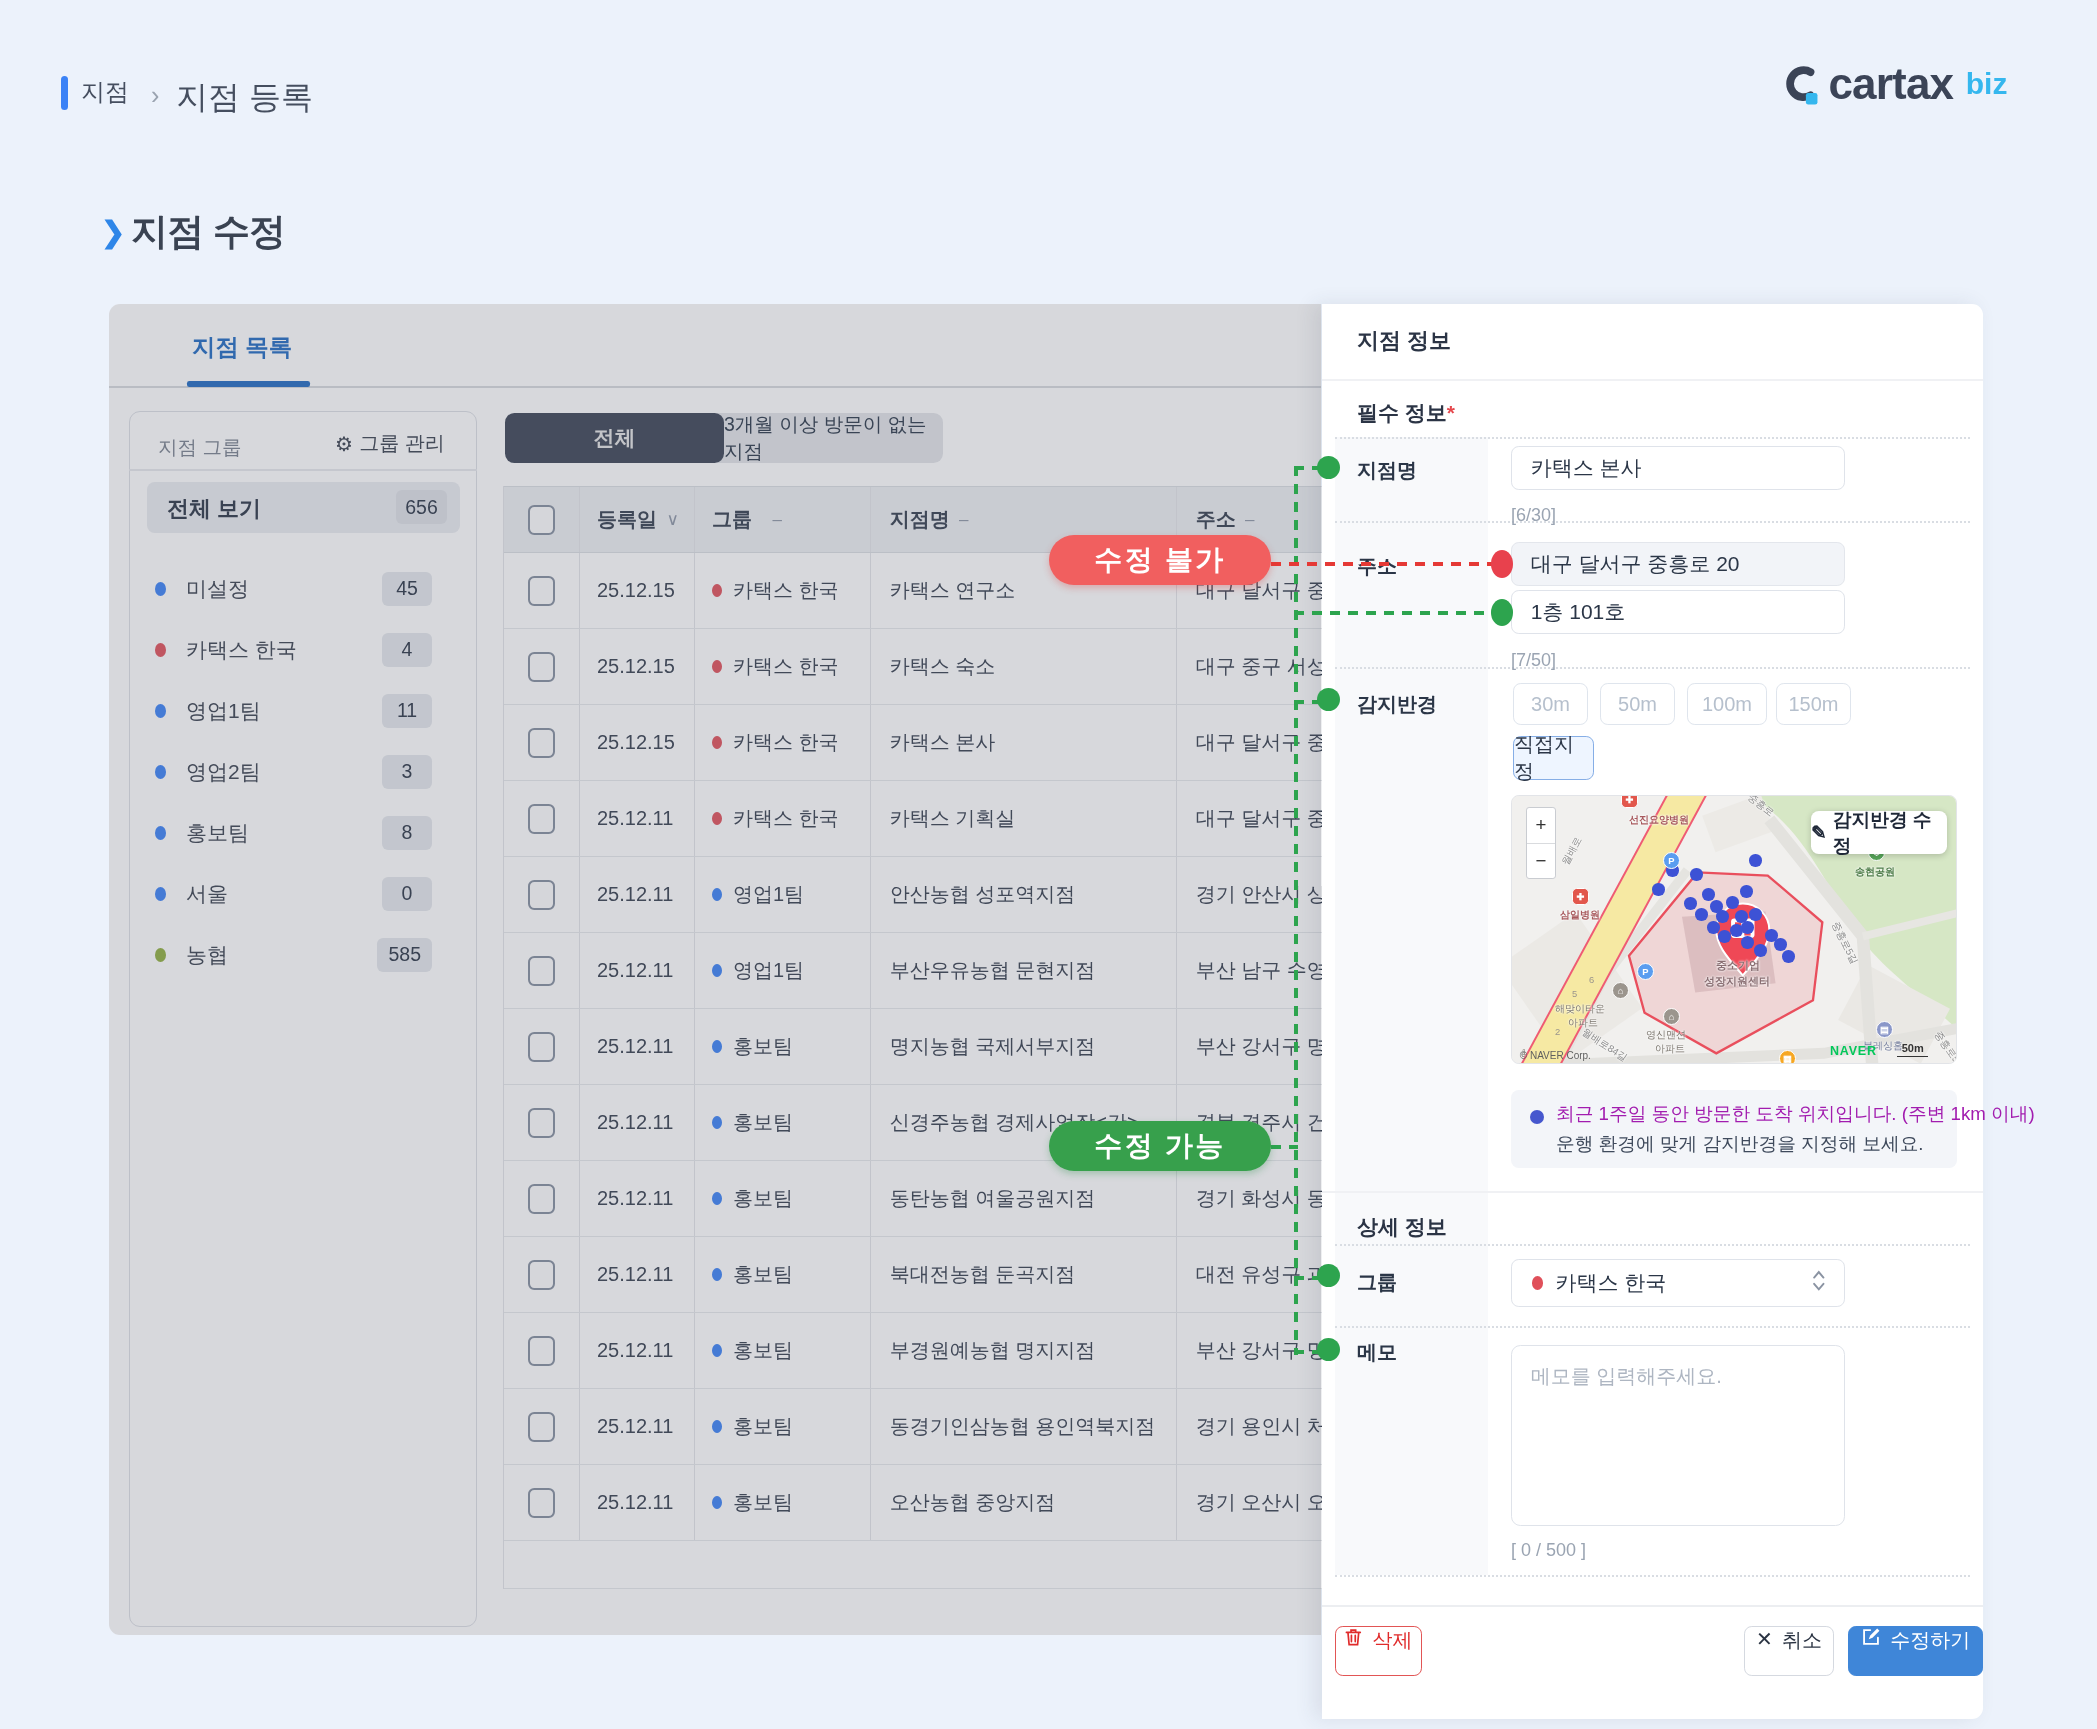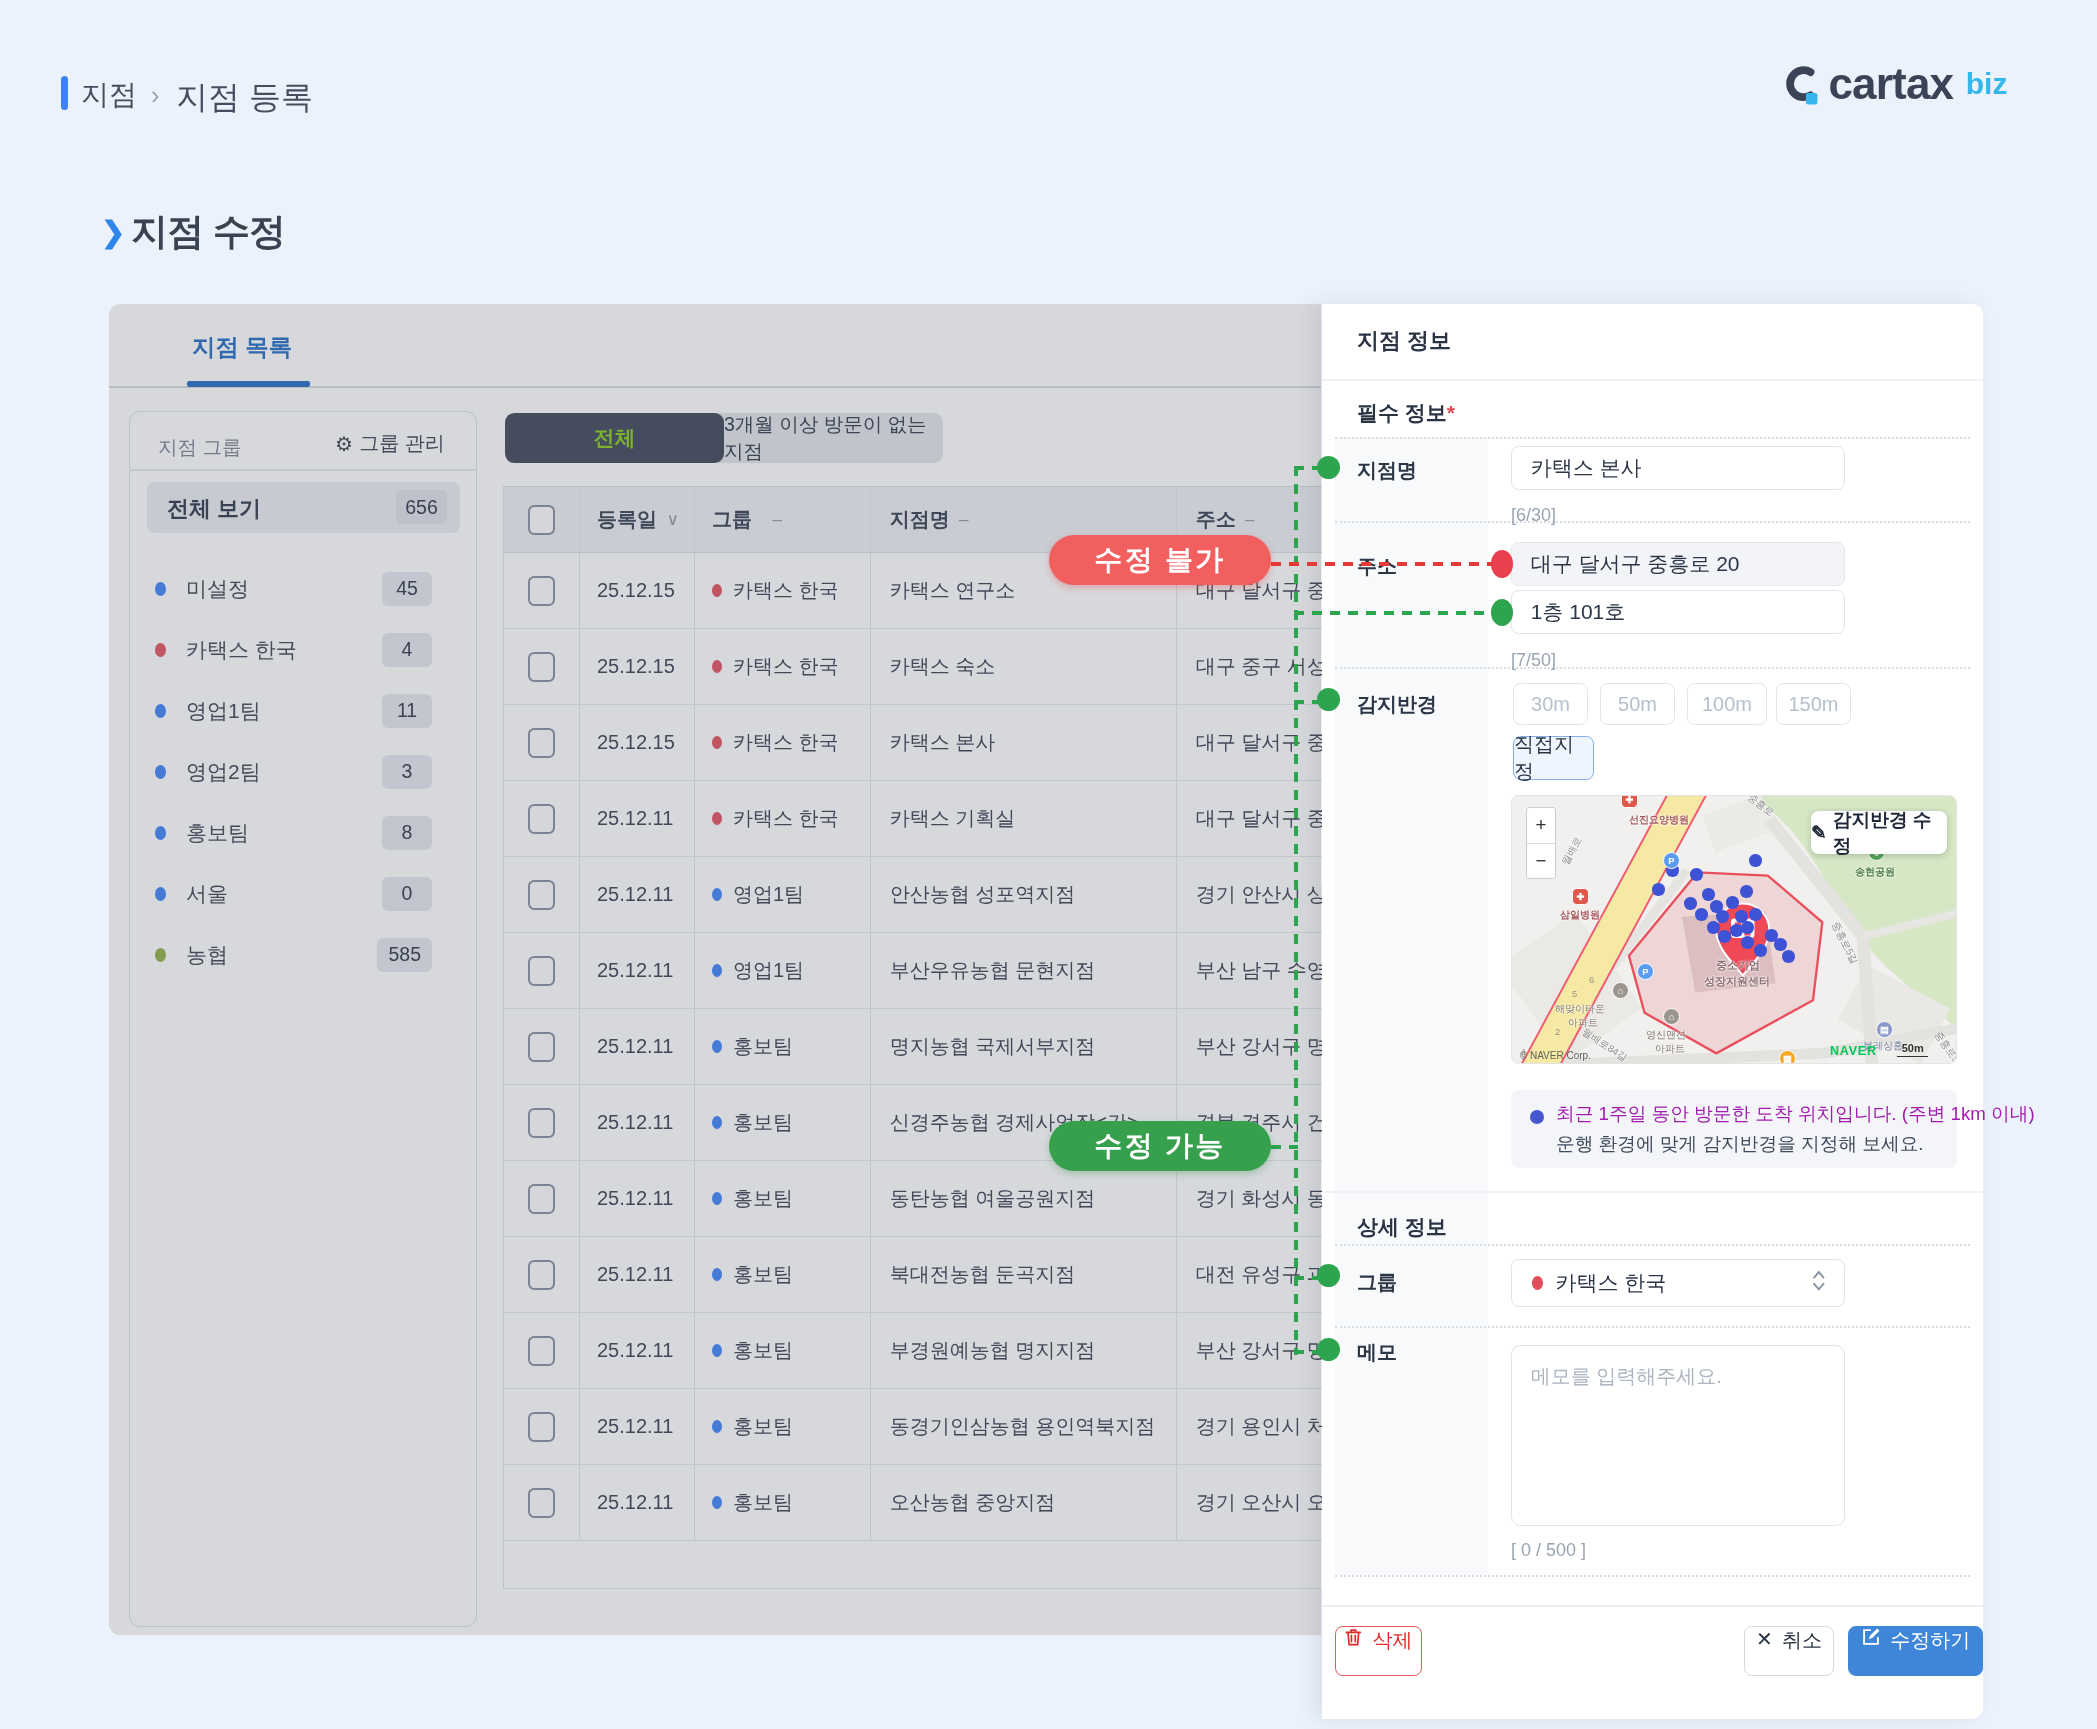--- a/index.html
+++ b/index.html
@@ -3,21 +3,21 @@
 <meta charset="utf-8">
 <style>
   * { margin:0; padding:0; box-sizing:border-box; }
   html,body { width:2097px; height:1729px; }
   body { font-family:"Liberation Sans", sans-serif; background:#ecf2fb; }
   .stage { position:relative; width:2097px; height:1729px; overflow:hidden; }
   .abs { position:absolute; }
 
   
   .crumb-bar { left:61px; top:76px; width:7px; height:34px; border-radius:3.9px; background:#3b82f6; }
-  .crumb-sec { left:81px; top:76px; font-size:28px; color:#454e5f; font-weight:500; }
+  .crumb-sec { left:81px; top:76px; font-size:24px; color:#454e5f; font-weight:500; }
   .crumb-sep { left:151px; top:81px; font-size:25px; color:#9aa3b0; }
   .crumb-page { left:176px; top:76px; font-size:32px; color:#454e5f; font-weight:500; }
   .logo { left:1782px; top:59px; height:50px; display:flex; align-items:center; gap:9.4px; }
   .logo-text { font-size:44px; font-weight:bold; color:#3b4457; letter-spacing:-0.8px; }
   .logo-biz { font-size:30px; font-weight:bold; color:#35b7ee; margin-left:3.1px; }
 
   
   .title-mark { left:101px; top:215px; font-size:29px; font-weight:bold; color:#2e86e8; }
   .page-title { left:131px; top:207px; font-size:37px; font-weight:bold; color:#3a4352; letter-spacing:-0.8px; }
 
@@ -37,21 +37,21 @@
   .sb-all-label { left:167px; top:494px; font-size:22px; font-weight:bold; color:#2b3546; }
   .sb-all-count { left:396px; top:490px; width:51px; height:34px; background:#dde0e6; border-radius:6.2px; font-size:19.5px; color:#2b3546; display:flex; align-items:center; justify-content:center; }
   .sb-list { left:130px; top:558px; width:313px; }
   .sb-item { position:relative; height:61px; display:flex; align-items:center; }
   .gdot { width:11px; height:14px; border-radius:50%; margin-left:25px; flex:0 0 auto; }
   .g-label { font-size:21px; color:#39414f; margin-left:20px; flex:1 1 auto; }
   .g-count { min-width:50px; height:34px; padding:0 11px; background:#e4e7ec; border-radius:6.2px; font-size:19.5px; color:#2b3546; display:flex; align-items:center; justify-content:center; margin-right:11px; }
 
   
   .filters { left:505px; top:413px; width:438px; height:50px; background:#e3e5e9; border-radius:9.4px; }
-  .filter-all { left:505px; top:413px; width:219px; height:50px; background:#3a4354; border-radius:9.4px; color:#84cc16; font-size:21px; font-weight:bold; display:flex; align-items:center; justify-content:center; }
+  .filter-all { left:505px; top:413px; width:219px; height:50px; background:#3a4354; border-radius:9.4px; color:#e5e5e5; font-size:21px; font-weight:bold; display:flex; align-items:center; justify-content:center; }
   .filter-novisit { left:724px; top:413px; width:219px; height:50px; font-size:19.5px; color:#2b3849; display:flex; align-items:center; justify-content:center; }
 
   
   .btable { left:503px; top:486px; width:1014px; border-left:0.8px solid #e3e5e9; }
   .thead { display:flex; height:67px; background:#edeff2; border-top:0.8px solid #dadde2; border-bottom:0.8px solid #dadde2; align-items:center; font-size:20px; font-weight:bold; color:#333d4d; }
   .trow { display:flex; height:76px; border-bottom:0.8px solid #e6e8eb; align-items:center; font-size:20px; color:#353e4e; background:#fff; }
   .c-check { width:76px; display:flex; justify-content:center; align-self:stretch; align-items:center; border-right:0.8px solid #e3e5e9; }
   .c-date { width:115px; padding-left:17px; align-self:stretch; display:flex; align-items:center; border-right:0.8px solid #e3e5e9; }
   .c-group { width:176px; padding-left:17px; align-self:stretch; display:flex; align-items:center; gap:11px; border-right:0.8px solid #e3e5e9; }
   .c-name { width:306px; padding-left:18.7px; align-self:stretch; display:flex; align-items:center; border-right:0.8px solid #e3e5e9; }

